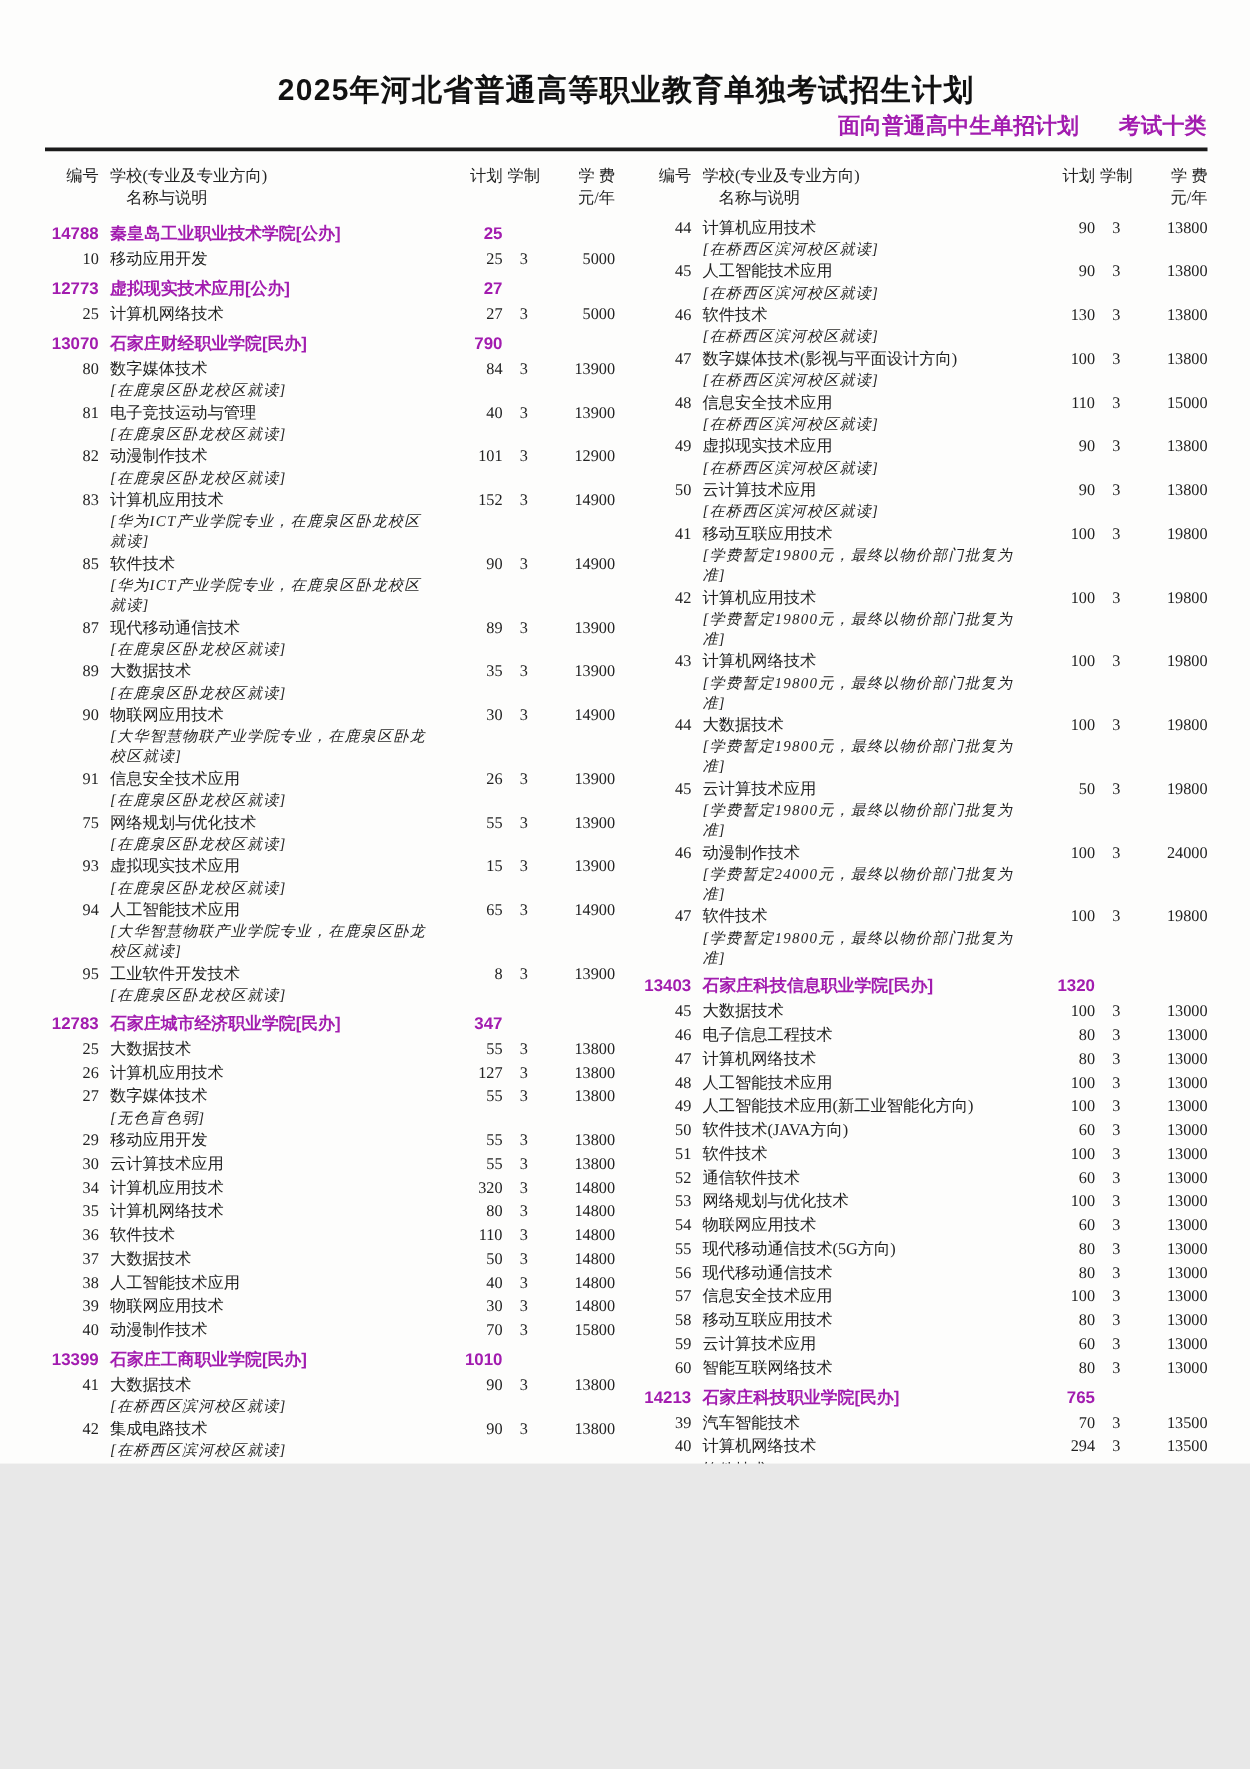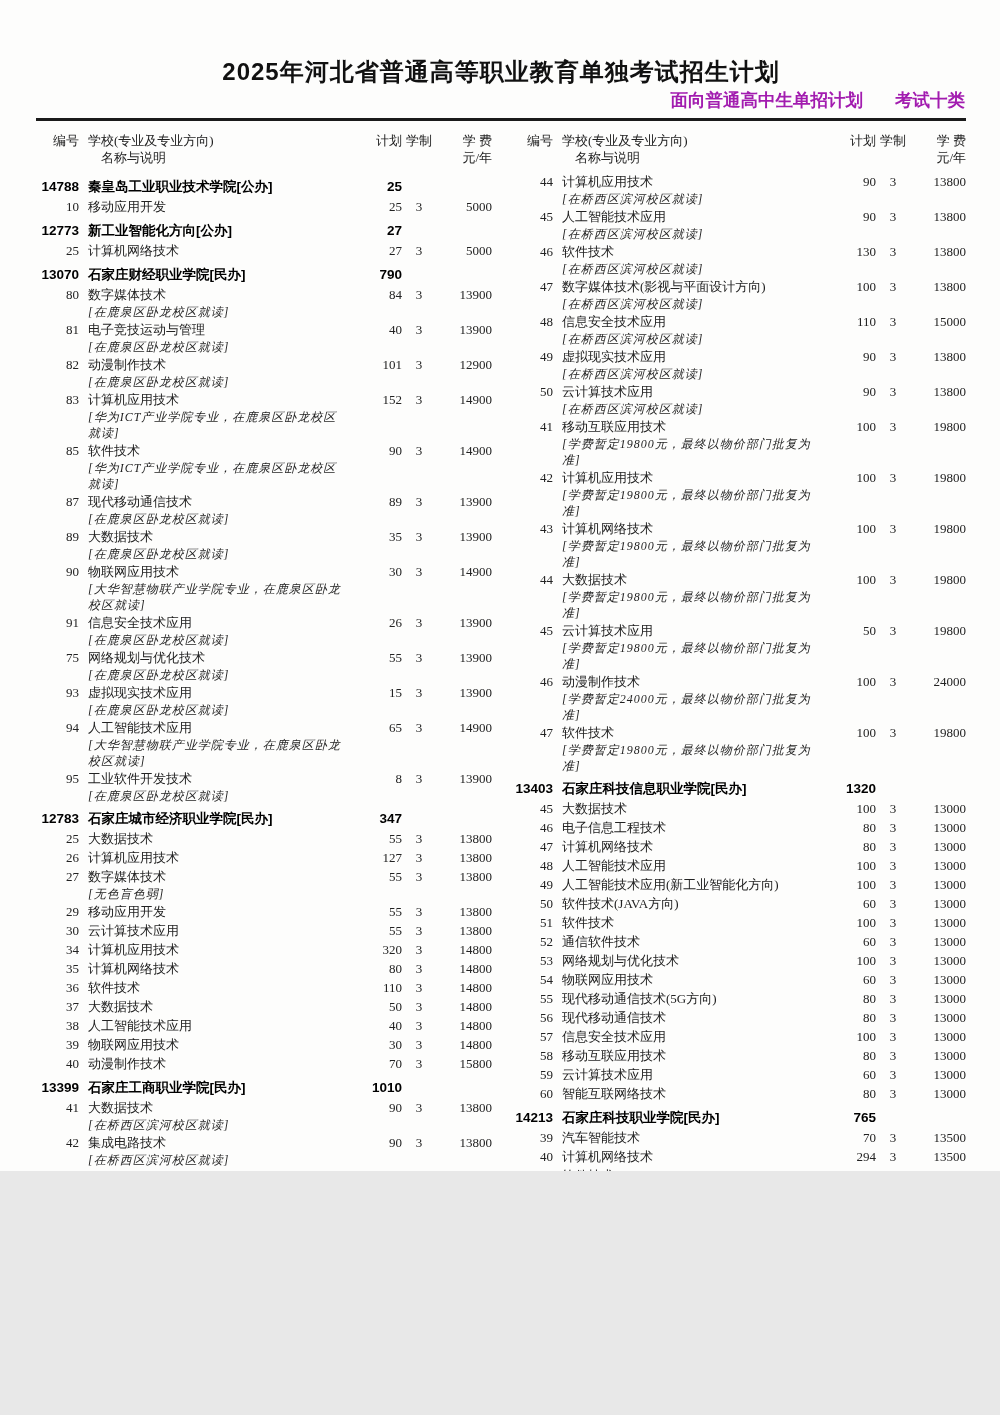--- a/index.html
+++ b/index.html
@@ -39,21 +39,21 @@
   }
   .no   { text-align:right; padding-right:9px; }
   .name { padding-right:4px; white-space:nowrap; overflow:visible; }
   .plan { text-align:right; }
   .dur  { text-align:center; }
   .fee  { text-align:right; }
 
   .item.school { margin-top:4px; }
   .item.school .row {
     font-family:"Liberation Sans","DejaVu Sans",sans-serif;
-    font-weight:700; font-size:13.5px; line-height:21px; color:#000000;
+    font-weight:700; font-size:13.5px; line-height:21px; color:#a21caf;
   }
   .item.major { margin-top:0; }
 
   .note {
     margin-left:52px; max-width:258px;
     font-size:12px; line-height:16px; letter-spacing:1px;
     font-style:italic; color:#1f1f1f;
   }
 </style>
 </head>
@@ -119,21 +119,21 @@
               <div class="no">10</div>
               <div class="name">移动应用开发</div>
               <div class="plan">25</div>
               <div class="dur">3</div>
               <div class="fee">5000</div>
             </div>
           </div>
           <div class="item school">
             <div class="row">
               <div class="no">12773</div>
-              <div class="name">新工业智能化方向[公办]</div>
+              <div class="name">虚拟现实技术应用[公办]</div>
               <div class="plan">27</div>
               <div class="dur"></div>
               <div class="fee"></div>
             </div>
           </div>
           <div class="item major">
             <div class="row">
               <div class="no">25</div>
               <div class="name">计算机网络技术</div>
               <div class="plan">27</div>

